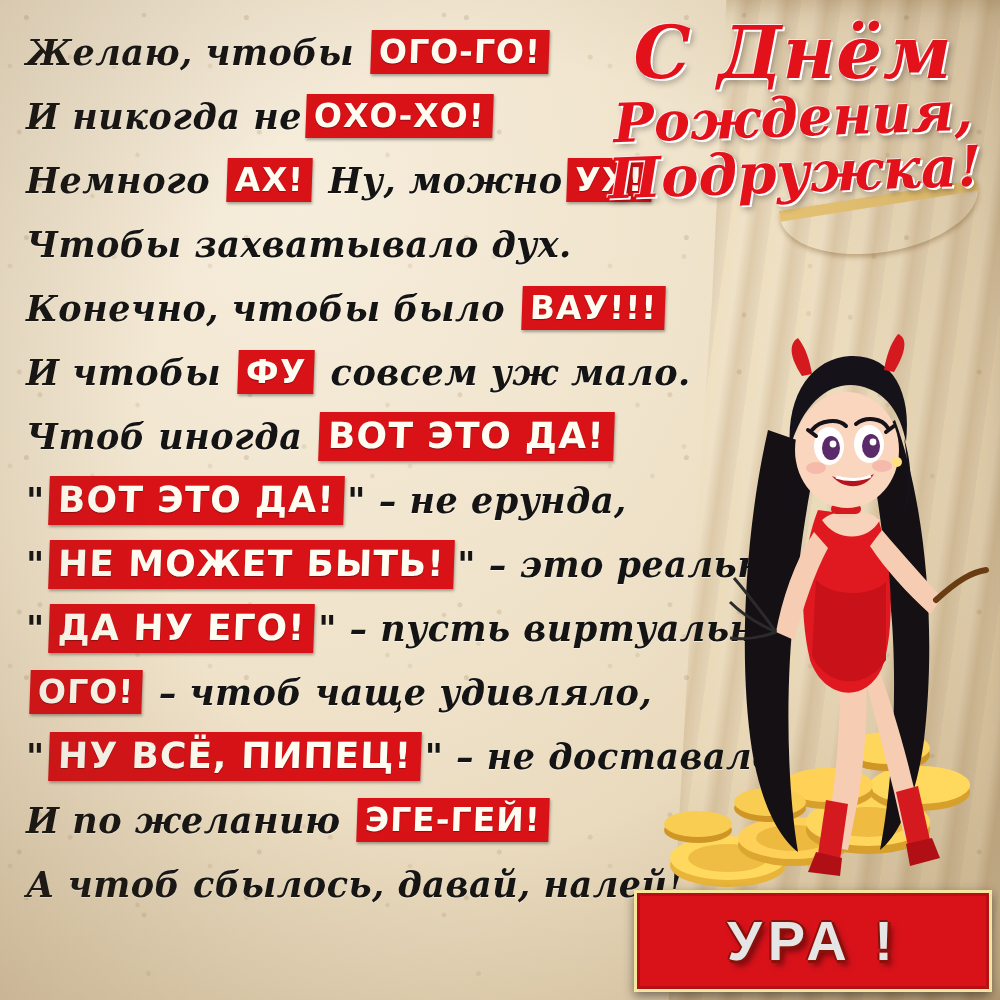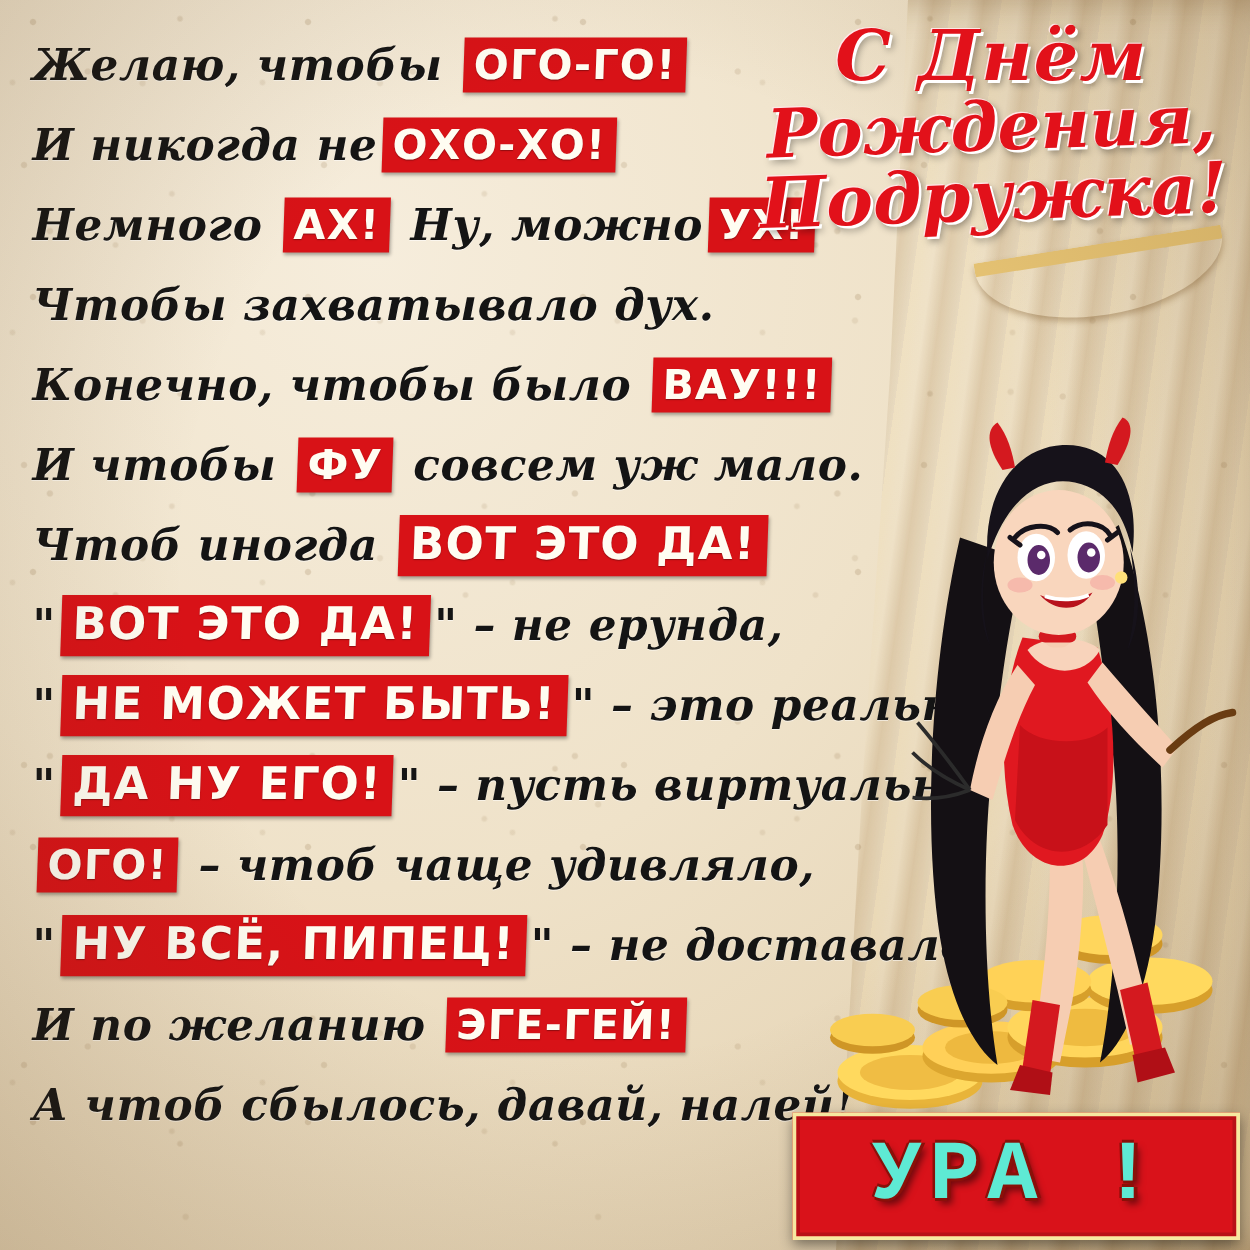--- a/index.html
+++ b/index.html
@@ -152,21 +152,21 @@
     font-style: italic;
     font-weight: 700;
     color: #e2111a;
     line-height: .98;
     text-shadow:
       2px 2px 0 #ffffff,
       -1px -1px 0 #ffe6e6,
       3px 4px 6px rgba(0,0,0,.35);
     white-space: nowrap;
   }
-  #greet1 { font-size: 56px; letter-spacing: 1px; }
+  #greet1 { font-size: 72px; letter-spacing: 1px; }
   #greet2 { font-size: 54px; margin-top: 2px; transform: rotate(-2deg); }
   #greet3 { font-size: 56px; margin-top: 2px; transform: rotate(-2deg); }
 
   
   #girl { position: absolute; right: 10px; top: 280px; width: 300px; height: 620px; z-index: 7; }
 
   
   #coins { position: absolute; right: 12px; bottom: 100px; width: 330px; height: 220px; z-index: 5; }
 
   
@@ -178,25 +178,25 @@
     height: 96px;
     background: #d9121a;
     border: 3px solid #f6e7a0;
     box-shadow: 0 4px 10px rgba(0,0,0,.45), inset 0 0 0 3px #b80f16;
     display: flex;
     align-items: center;
     justify-content: center;
     z-index: 9;
   }
   #ura-text {
-    font-family: Liberation Mono, monospace;
+    font-family: Liberation Sans, sans-serif;
     font-weight: 700;
-    font-size: 67px;
+    font-size: 56px;
     letter-spacing: 6px;
-    color: #5eead4;
+    color: #e5e5e5;
     text-shadow:
       3px 0 0 #8a1009,
       -2px 0 0 #8a1009,
       0 3px 0 #8a1009,
       0 -2px 0 #8a1009,
       4px 5px 6px rgba(0,0,0,.5);
     line-height: 1;
   }
 </style>
 </head>

